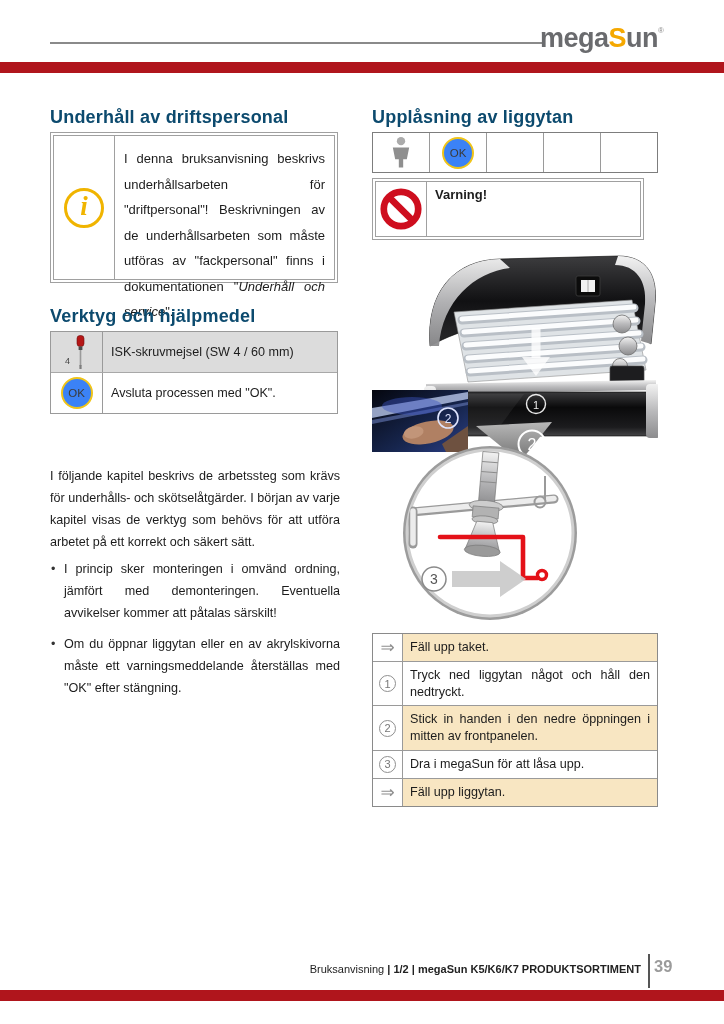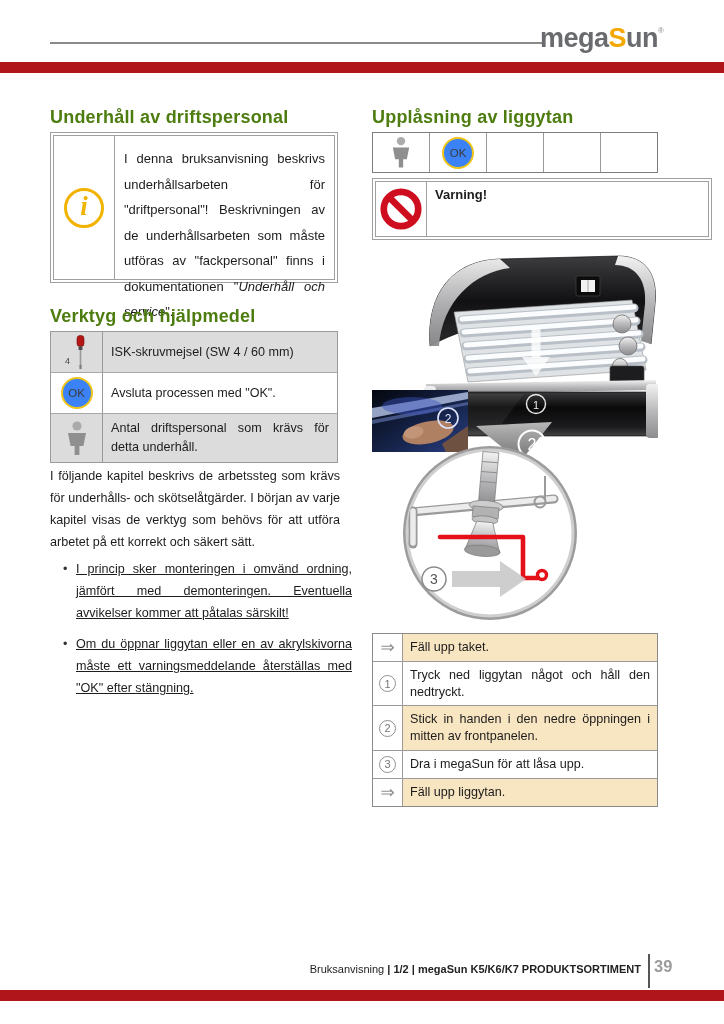--- a/index.html
+++ b/index.html
@@ -11,21 +11,21 @@
   .hdr-rule{left:50px;top:42px;width:494px;height:2px;background:#8a8a8a;}
   .logo{left:540px;top:16px;width:122px;text-align:right;font-size:27px;font-weight:bold;
         letter-spacing:-0.5px;color:#6a6b6e;line-height:30px;}
   .logo .accent{color:#F5A800;}
   .logo sup{font-size:8px;color:#8a8a8a;font-weight:normal;vertical-align:14px;letter-spacing:0;}
   .redbar{left:0;width:724px;height:11px;background:#B0151C;}
   .redbar.top{top:62px;}
   .redbar.bottom{top:990px;}
 
   
-  .h-red{font-size:18px;font-weight:bold;color:#4d7c0f;letter-spacing:0.2px;white-space:nowrap;}
+  .h-red{font-size:18px;font-weight:bold;color:#0c4a6e;letter-spacing:0.2px;white-space:nowrap;}
 
   
   .dframe{border:1px solid #a0a0a0;padding:2px;box-sizing:border-box;background:#fff;}
   .dframe-in{border:1px solid #a0a0a0;height:100%;box-sizing:border-box;display:flex;align-items:stretch;}
   .icon-cell{display:flex;align-items:center;justify-content:center;border-right:1px solid #a0a0a0;flex:0 0 auto;}
   .txt-cell{flex:1;padding:6px 9px;box-sizing:border-box;}
 
   .infobox{left:50px;top:132px;width:288px;height:151px;}
   .infobox .icon-cell{width:60px;}
   .infobox .txt-cell{font-size:13px;line-height:25.5px;text-align:justify;padding-top:10px;}
@@ -42,31 +42,31 @@
   .bg-gray{background:#DCDCDC;}
   .bg-white{background:#ffffff;}
   .h42{min-height:40px;} .h46{min-height:44px;}
   .sd-num{font-size:9px;color:#444;margin-right:3px;align-self:flex-end;margin-bottom:6px;}
 
   .okc{width:32px;height:32px;border:2px solid #F0C419;border-radius:50%;background:#3b82f6;
        display:flex;align-items:center;justify-content:center;font-size:11.5px;color:#3a3a3a;box-sizing:border-box;}
 
   
   .para{left:50px;top:465px;width:290px;font-size:12.6px;line-height:22px;text-align:justify;}
-  .bullets{left:62px;top:558px;width:290px;font-size:12.6px;line-height:22px;text-decoration:underline;}
+  .bullets{left:50px;top:558px;width:290px;font-size:12.6px;line-height:22px;}
   .bullet{position:relative;padding-left:14px;text-align:justify;margin-bottom:9px;}
   .bullet::before{content:"•";position:absolute;left:1px;top:0;color:#333;}
 
   
   .iconrow{left:372px;top:132px;width:286px;height:41px;border:1.5px solid #7d7d7d;box-sizing:border-box;
            display:flex;background:#fff;}
   .iconrow .cell{flex:1;border-right:1px solid #9a9a9a;display:flex;align-items:center;justify-content:center;}
   .iconrow .cell:last-child{border-right:none;}
 
-  .warnbox{left:372px;top:178px;width:340px;height:62px;}
+  .warnbox{left:372px;top:178px;width:272px;height:62px;}
   .warnbox .icon-cell{width:50px;}
   .warnbox .txt-cell{padding:3px 8px;font-size:12.6px;line-height:19.5px;text-align:left;}
   .warn-title{font-weight:bold;font-size:13px;}
 
   
   .steps{left:372px;top:633px;width:286px;border:1.5px solid #8a8a8a;box-sizing:border-box;background:#fff;}
   .step-row{display:flex;align-items:stretch;}
   .step-row + .step-row{border-top:1px solid #9a9a9a;}
   .step-row .mk{flex:0 0 29px;display:flex;align-items:center;justify-content:center;background:#fff;
                 border-right:1px solid #9a9a9a;}
@@ -118,29 +118,20 @@
           <rect x="6.4" y="31" width="2.2" height="4" fill="#7d7d7d"></rect>
         </svg>
       </div>
       <div class="tx">ISK-skruvmejsel (SW 4 / 60 mm)</div>
     </div>
     <div class="tool-row bg-white h42">
       <div class="ic">
         <div class="okc">OK</div>
       </div>
       <div class="tx">Avsluta processen med "OK".</div>
-    </div>
-    <div class="tool-row bg-gray h46">
-      <div class="ic">
-        <svg width="22" height="35" viewBox="0 0 22 35">
-          <circle cx="11" cy="5" r="4.6" fill="#ABABAB"></circle>
-          <polygon points="2,12 20,12 17.4,25 13.4,25 13.4,34 8.6,34 8.6,25 4.6,25" fill="#8F8F8F"></polygon>
-        </svg>
-      </div>
-      <div class="tx">Antal driftspersonal som krävs för detta underhåll.</div>
     </div>
   </div>
 
   <div class="abs para">I följande kapitel beskrivs de arbetssteg som krävs för underhålls- och skötselåtgärder. I början av varje kapitel visas de verktyg som behövs för att utföra arbetet på ett korrekt och säkert sätt.</div>
 
   <div class="abs bullets">
     <div class="bullet">I princip sker monteringen i omvänd ordning, jämfört med demonteringen. Eventuella avvikelser kommer att påtalas särskilt!</div>
     <div class="bullet">Om du öppnar liggytan eller en av akrylskivorna måste ett varningsmeddelande återställas med "OK" efter stängning.</div>
   </div>
 

